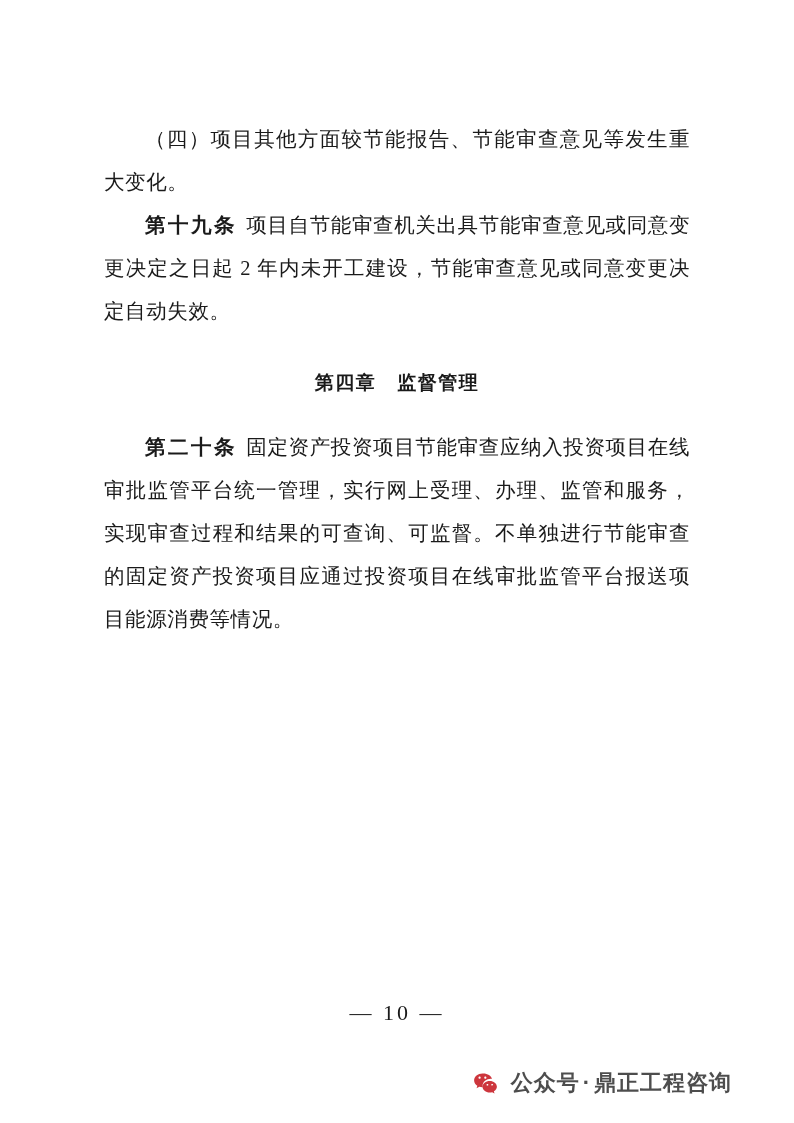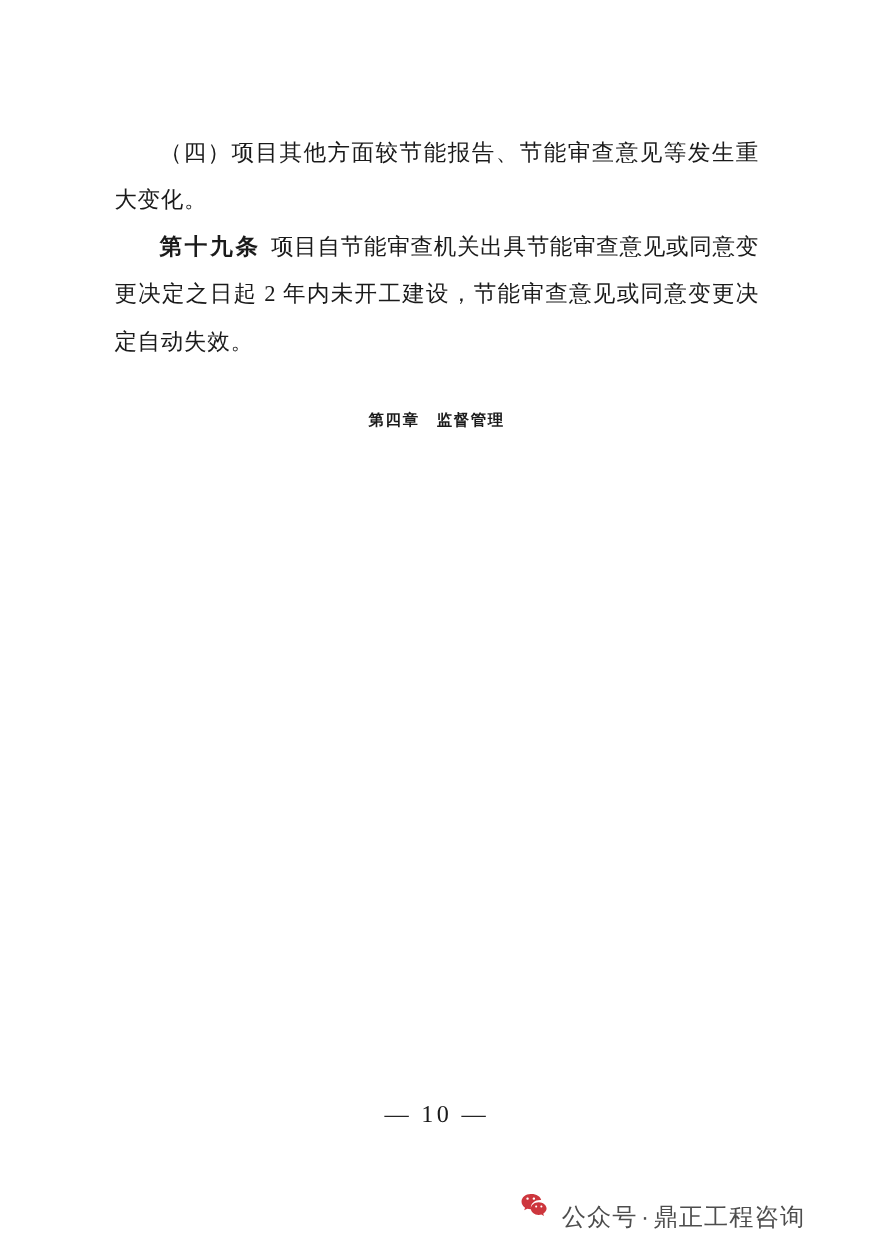--- a/index.html
+++ b/index.html
@@ -41,21 +41,21 @@
     letter-spacing: 2.5px;
     margin-top: 28px;
   }
   .art-gap {
     display: inline-block;
     width: 0.45em;
   }
   .chapter-head {
     text-align: center;
     font-weight: bold;
-    font-size: 14px;
+    font-size: 19px;
     line-height: 43px;
     letter-spacing: 1.5px;
     margin: 28px 0 22px 0;
   }
   .chapter-head .sp {
     display: inline-block;
     width: 1.1em;
   }
   .page-number {
     position: absolute;
@@ -81,22 +81,21 @@
     opacity: 0.92;
   }
   .wm-logo {
     width: 27px;
     height: 27px;
     flex: 0 0 auto;
     display: block;
   }
   .wm-text {
     white-space: nowrap;
-    font-weight: 400;
-    margin-top: 24px;
+    font-weight: 700;
   }
   .wm-dot {
     display: inline-block;
     padding: 0 3px;
   }
 </style>
 </head>
 <body>
 
 <div class="page">
@@ -108,20 +107,23 @@
     </p>
 
     <p class="para">
       <span class="art-title">第十九条</span><span class="art-gap"></span><span>项目自节能审查机关出具节能审查意见或同意变更决定之日起 2 年内未开工建设，节能审查意见或同意变更决定自动失效。</span>
     </p>
 
     <div class="chapter-head">
       <span>第四章</span><span class="sp"></span><span>监督管理</span>
     </div>
 
+    <p class="para">
+      <span class="art-title">第二十条</span><span class="art-gap"></span><span>固定资产投资项目节能审查应纳入投资项目在线审批监管平台统一管理，实行网上受理、办理、监管和服务，实现审查过程和结果的可查询、可监督。不单独进行节能审查的固定资产投资项目应通过投资项目在线审批监管平台报送项目能源消费等情况。</span>
+    </p>
 
 
 
   </div>
 
   <div class="page-number">— 10 —</div>
 
   <div class="watermark">
     <svg class="wm-logo" viewBox="0 0 32 32" aria-hidden="true">
       <path d="M12.4 4.2C6.9 4.2 2.5 7.9 2.5 12.4c0 2.6 1.5 4.9 3.8 6.4l-0.9 2.9 3.3-1.7c1.1 0.3 2.3 0.5 3.6 0.5h0.6c-0.2-0.6-0.3-1.3-0.3-2 0-4.4 4.4-8 9.9-8 0.4 0 0.8 0 1.2 0.1-0.9-3.6-5.2-6.4-10.3-6.4zM9 10.4c-0.7 0-1.3-0.6-1.3-1.3 0-0.7 0.6-1.3 1.3-1.3 0.7 0 1.3 0.6 1.3 1.3 0 0.7-0.6 1.3-1.3 1.3zm6.8 0c-0.7 0-1.3-0.6-1.3-1.3 0-0.7 0.6-1.3 1.3-1.3 0.7 0 1.3 0.6 1.3 1.3 0 0.7-0.6 1.3-1.3 1.3z" fill="#c9252d"></path>

